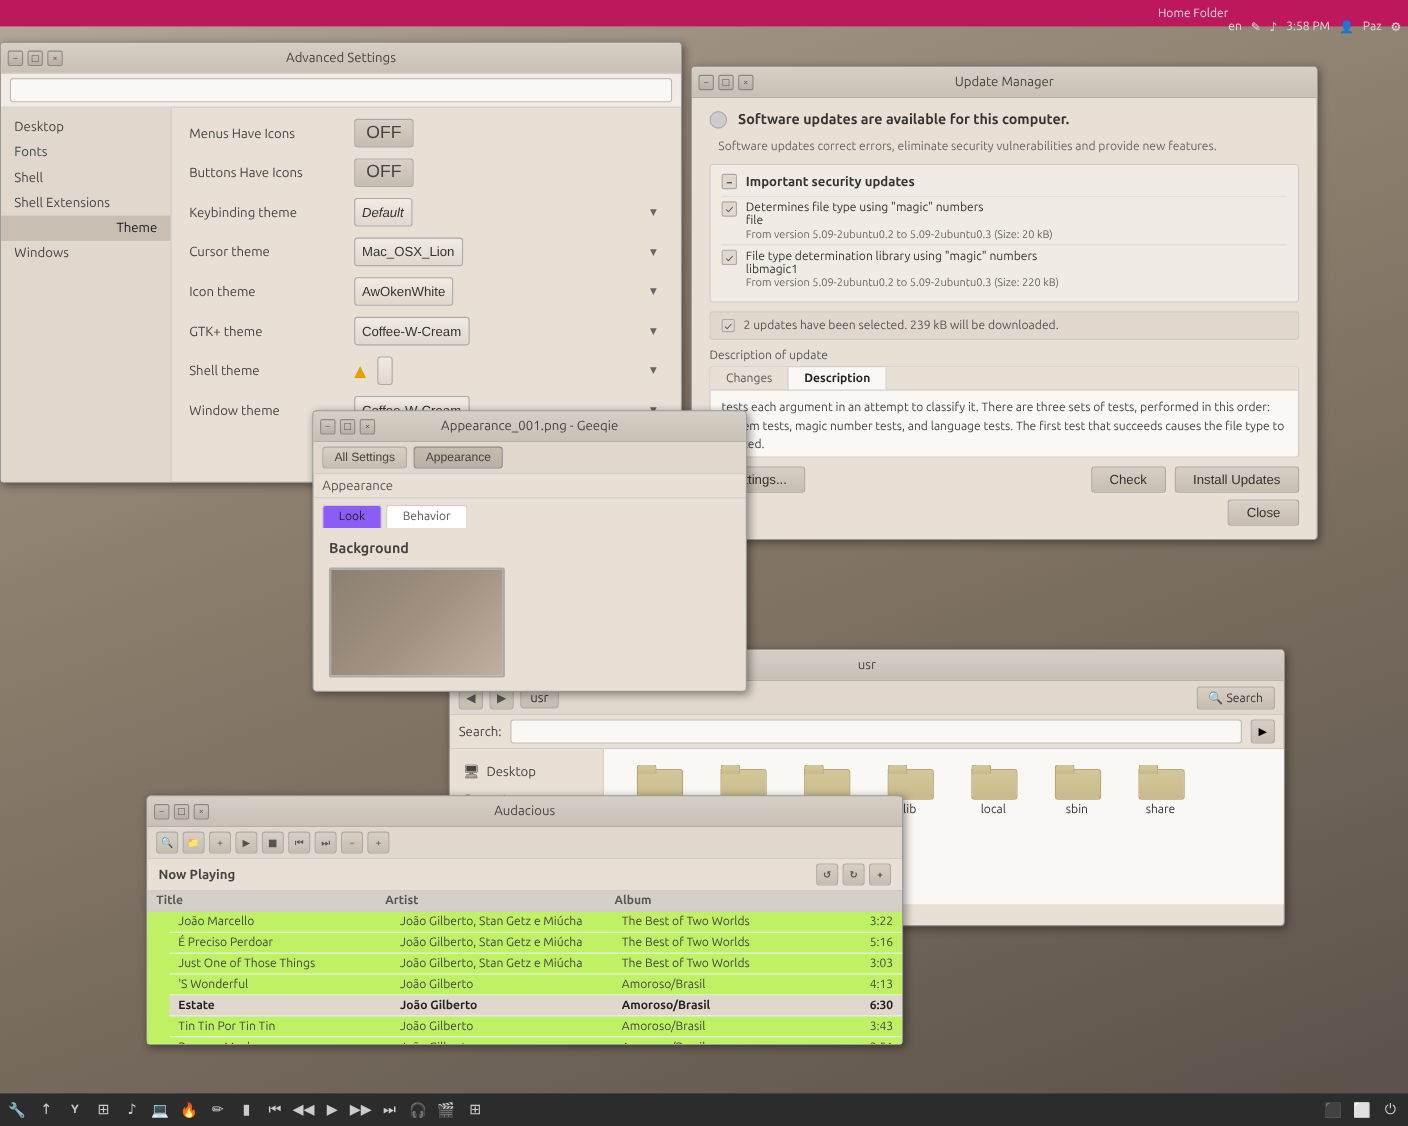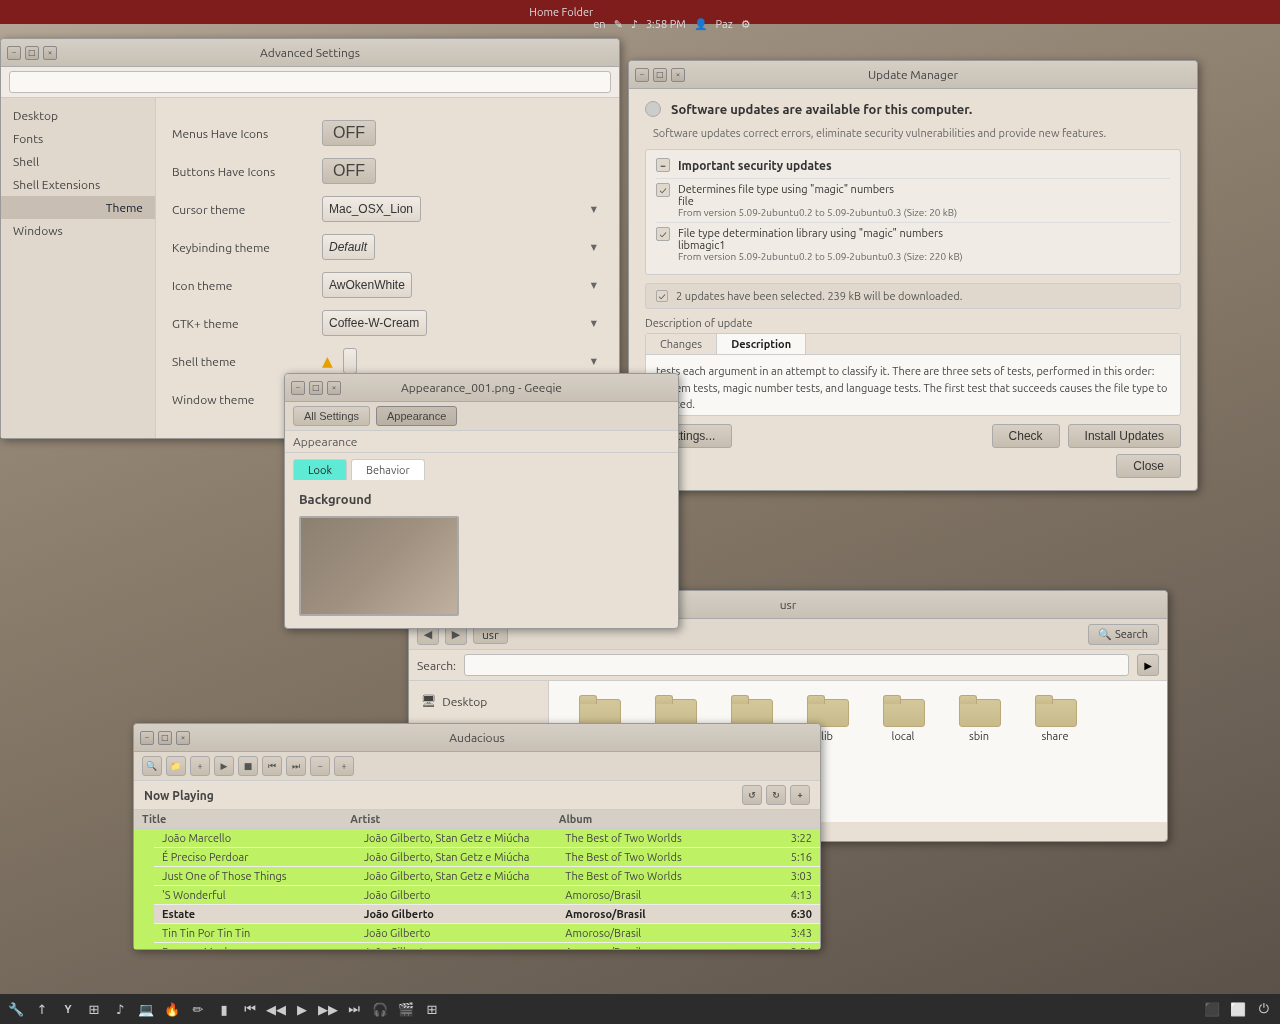--- a/index.html
+++ b/index.html
@@ -20,26 +20,26 @@
       width: 100%; height: 100%;
       background: linear-gradient(160deg, #b5a898 0%, #9c8e7e 20%, #8b7d6b 40%, #7a6e60 60%, #6b6055 80%, #5a5048 100%);
       z-index: 0;
     }
 
     
     .top-panel {
       position: absolute;
       top: 0; left: 0;
       width: 100%; height: 24px;
-      background: #7f1d1d;
+      background: #be185d;
       z-index: 1000;
       display: flex;
       align-items: center;
-      justify-content: center;
-      padding: 0 18px;
+      justify-content: flex-end;
+      padding: 0 6px;
       color: #ddd;
       font-size: 11px;
     }
     .top-panel-left { display: flex; align-items: center; gap: 4px; }
     .top-panel-right { display: flex; align-items: center; gap: 8px; margin-top: 24px; }
     .panel-text { color: #ddd; font-size: 11px; }
 
     
     .window {
       position: absolute;
@@ -106,21 +106,20 @@
     .adv-content {
       flex: 1;
       padding: 10px 16px;
       overflow-y: auto;
     }
     .adv-row {
       display: flex;
       align-items: center;
       margin-bottom: 10px;
       gap: 10px;
-      margin-top: 12px;
     }
     .adv-label {
       width: 140px;
       font-size: 12px;
       color: #444;
     }
     .adv-select {
       flex: 1;
       height: 26px;
       background: linear-gradient(180deg, #f0ebe4 0%, #e0d8ce 100%);
@@ -346,21 +345,21 @@
       padding: 4px 14px;
       font-size: 11px;
       color: #555;
       cursor: pointer;
       border: 1px solid #ccc;
       border-bottom: none;
       border-radius: 3px 3px 0 0;
       background: #ffffff;
     }
     .appearance-tab.active {
-      background: #5eead4;
+      background: #8b5cf6;
       color: #222;
     }
     .appearance-content {
       padding: 12px 14px;
     }
     .appearance-bg-section h3 {
       font-size: 13px;
       font-weight: bold;
       color: #444;
       margin-bottom: 10px;
@@ -681,33 +680,33 @@
         <span class="adv-label">Menus Have Icons</span>
         <button class="toggle-btn">OFF</button>
       </div>
 
       <div class="adv-row">
         <span class="adv-label">Buttons Have Icons</span>
         <button class="toggle-btn">OFF</button>
       </div>
 
       <div class="adv-row">
+        <span class="adv-label">Keybinding theme</span>
+        <div class="select-wrapper">
+          <select class="adv-select" style="font-style:italic">
+            <option>Default</option>
+          </select>
+        </div>
+      </div>
+
+      <div class="adv-row">
         <span class="adv-label">Cursor theme</span>
         <div class="select-wrapper">
           <select class="adv-select">
             <option>Mac_OSX_Lion</option>
-          </select>
-        </div>
-      </div>
-
-      <div class="adv-row">
-        <span class="adv-label">Keybinding theme</span>
-        <div class="select-wrapper">
-          <select class="adv-select" style="font-style:italic">
-            <option>Default</option>
           </select>
         </div>
       </div>
 
       <div class="adv-row">
         <span class="adv-label">Icon theme</span>
         <div class="select-wrapper">
           <select class="adv-select">
             <option>AwOkenWhite</option>
           </select>

